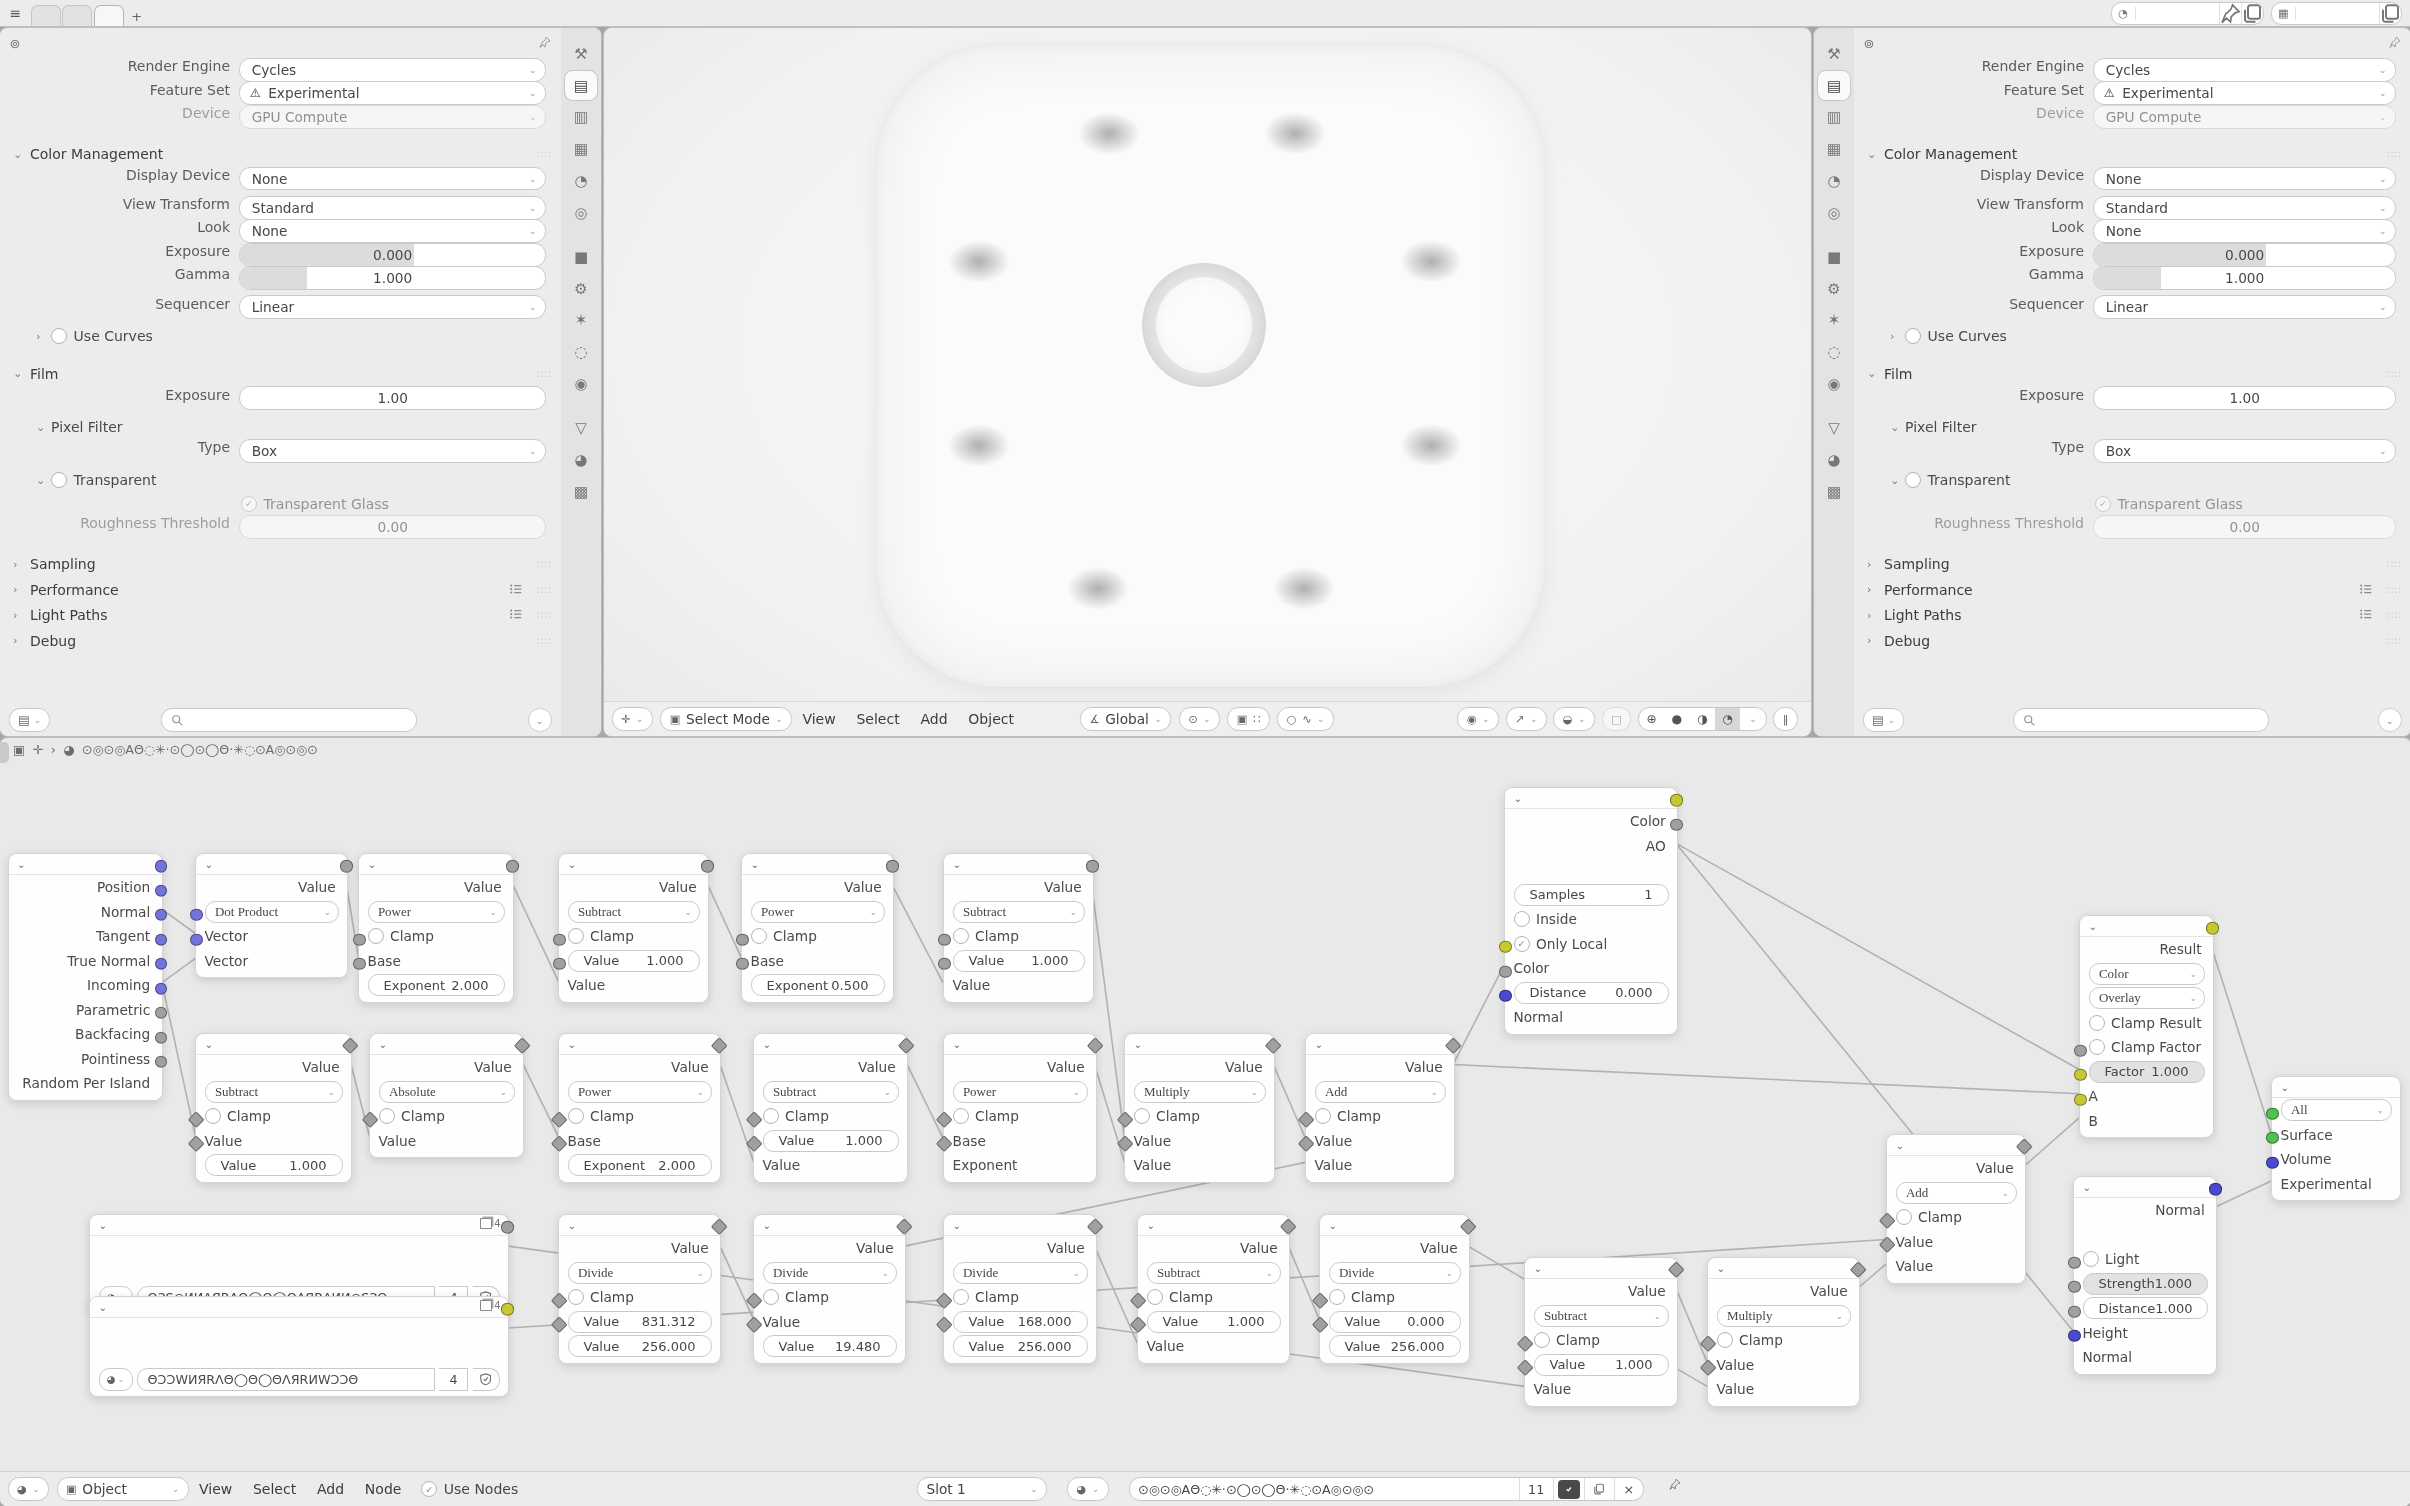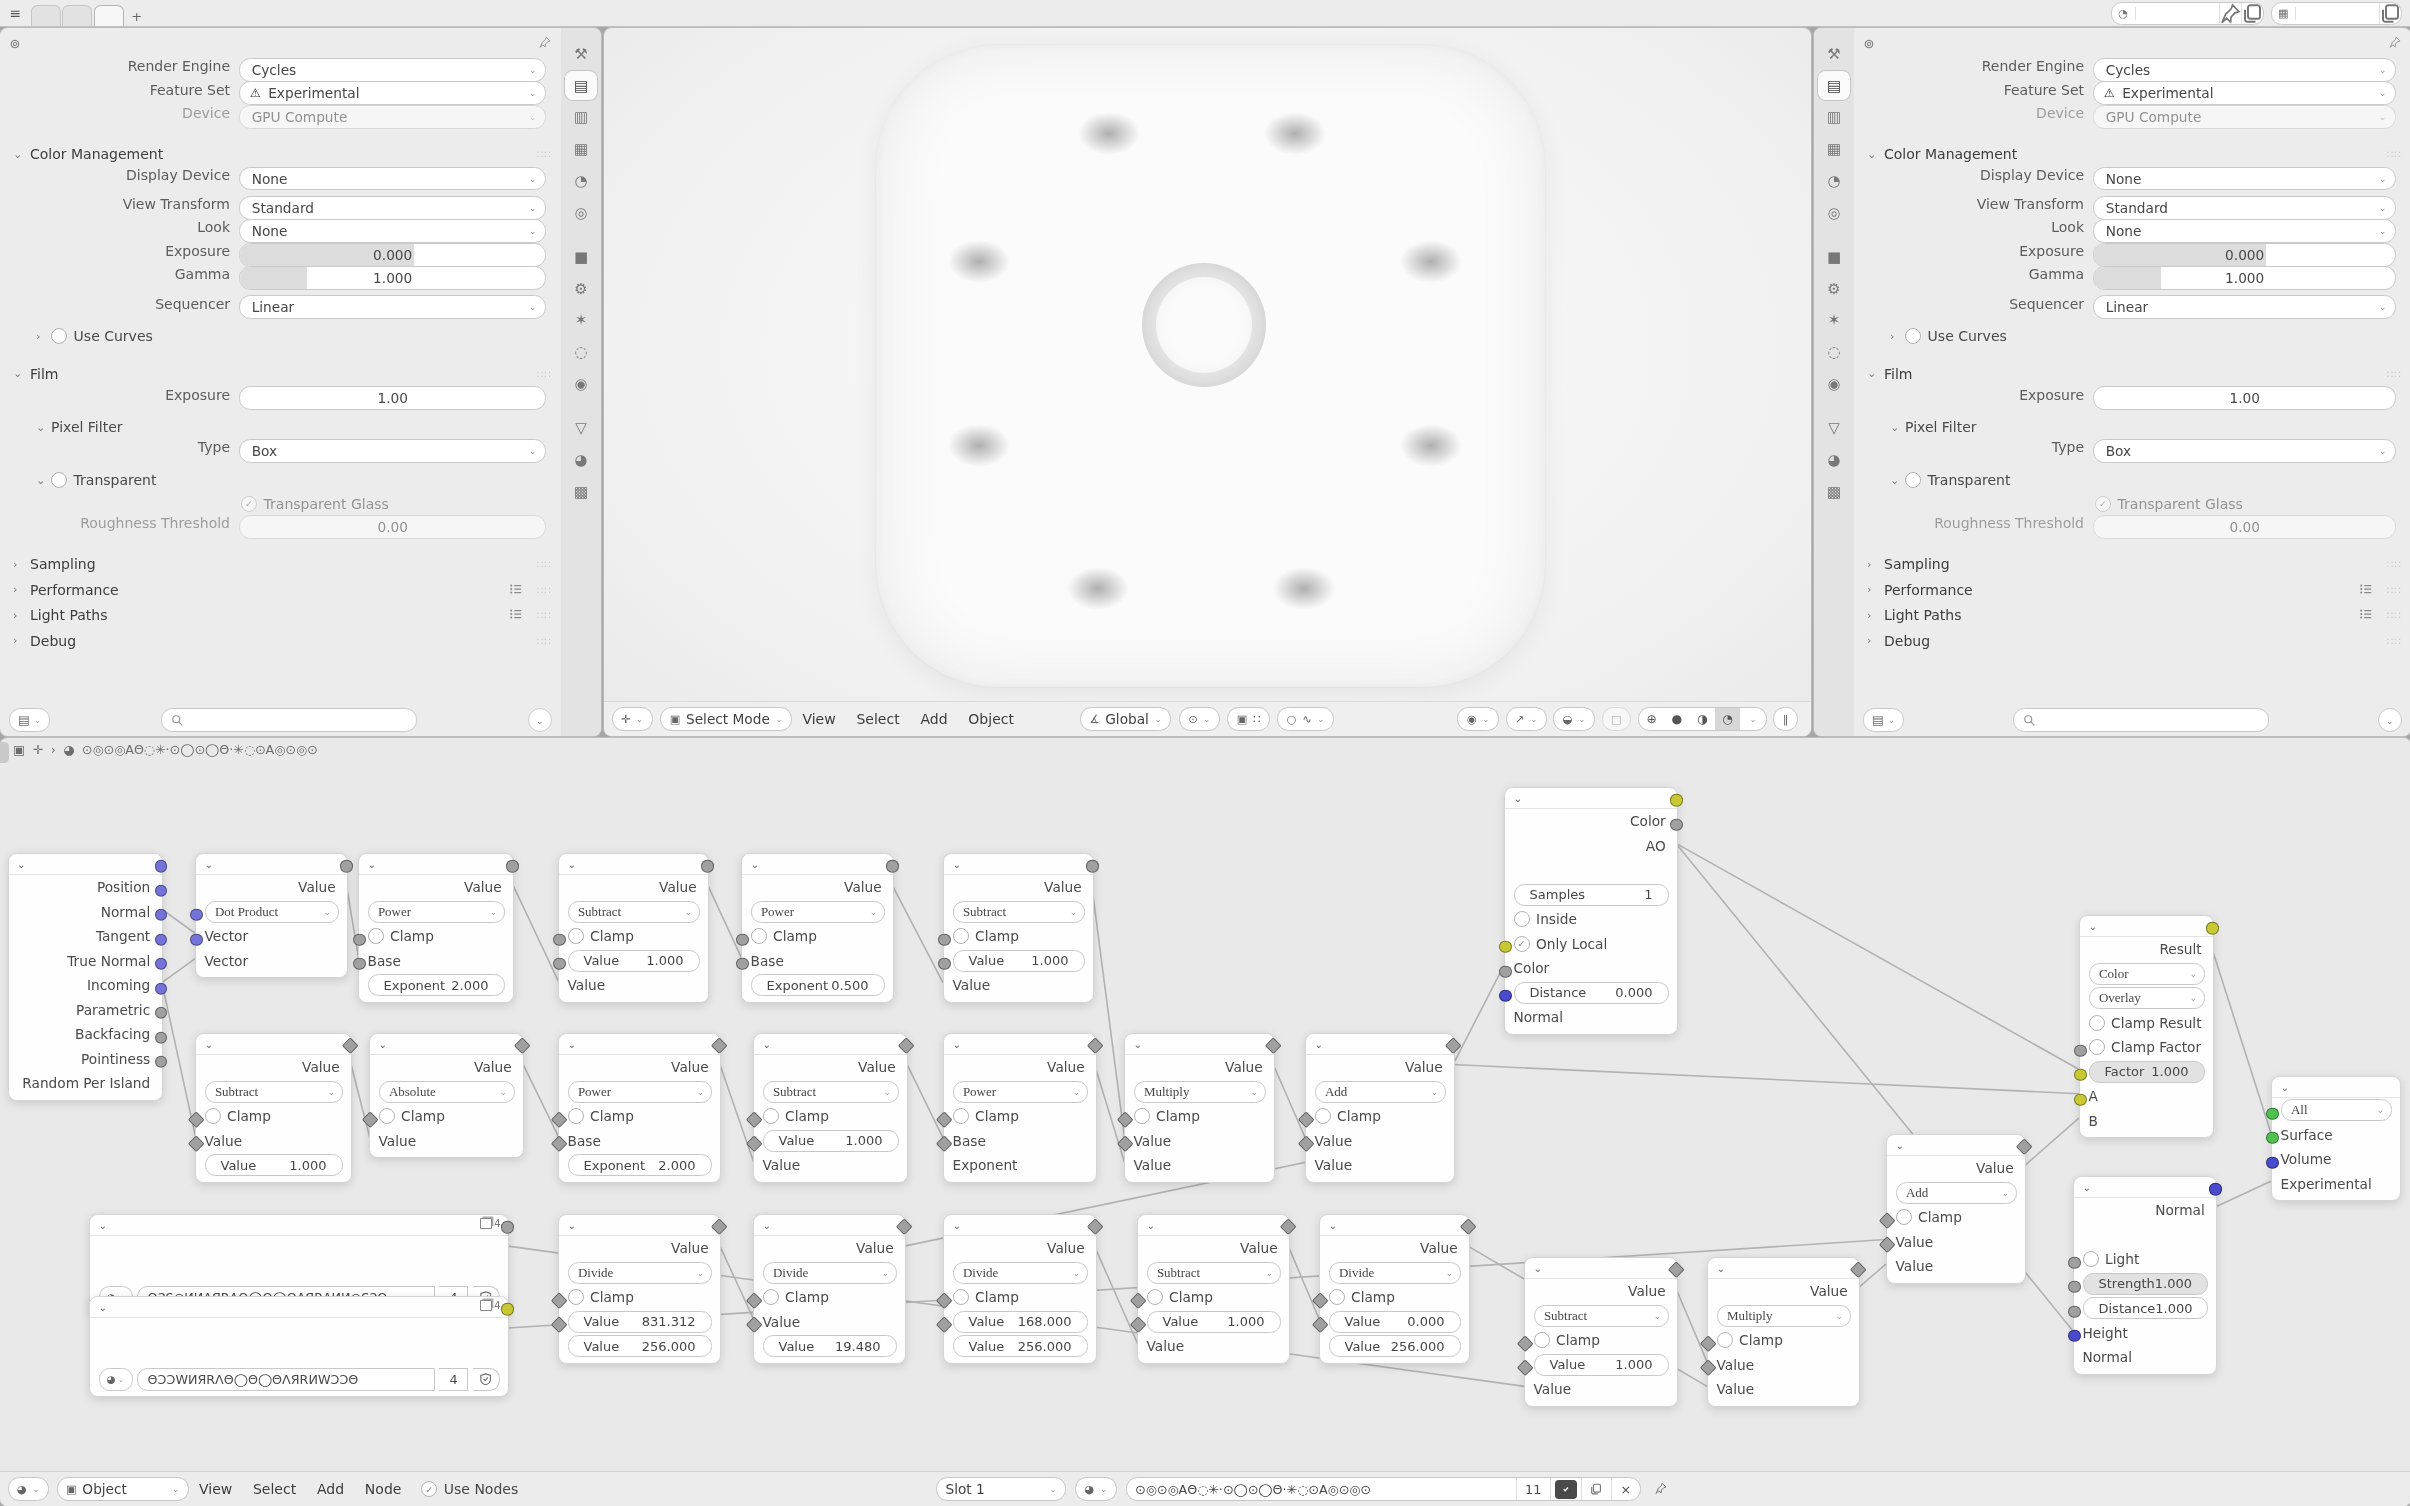--- a/index.html
+++ b/index.html
@@ -120,21 +120,21 @@
   .imgname .nfield{flex:1;height:21px;border:0.9px solid #c8c8c8;border-radius:10.4px 0 0 10.4px;background:#fff;
        display:flex;align-items:center;padding-left:9.4px;font-size:12.7px;color:#4a4a4a;overflow:hidden;white-space:nowrap;}
   .imgname .ncount{width:28px;height:21px;border:0.9px solid #c8c8c8;border-left:none;background:#fff;
        display:flex;align-items:center;justify-content:center;font-size:12.7px;}
   .imgname .nshield{width:25.4px;height:21px;border:0.9px solid #c8c8c8;border-left:none;border-radius:0 10.4px 10.4px 0;
        background:#fff;display:flex;align-items:center;justify-content:center;}
   .ncorner{position:absolute;top:2.8px;right:7.5px;display:flex;align-items:center;gap:1.9px;font-size:10px;color:#777;}
   .stackico{width:10.4px;height:8.5px;border:0.9px solid #888;border-radius:0.9px;box-shadow:1.9px -1.9px 0 -0.5px #aaa;}
   .sh-header{position:absolute;left:0;right:0;bottom:0;height:34px;background:#ececec;
              border-top:0.9px solid #d2d2d2;display:flex;align-items:center;padding:0 7.5px;font-size:14px;}
-  .sh-right{position:absolute;left:936px;display:flex;align-items:center;gap:9px;}
+  .sh-right{position:absolute;left:917px;display:flex;align-items:flex-start;gap:20px;}
   .namefield{display:flex;align-items:center;height:22.6px;background:#fff;border:0.9px solid #c6c6c6;
              border-radius:11.3px;overflow:hidden;}
   .namefield .seg2{height:100%;display:flex;align-items:center;padding:0 8.5px;font-size:12.7px;
              border-left:0.9px solid #ddd;}
   .namefield .seg2:first-child{border-left:none;}
   .btn-dark{background:#4a4a4a;border-radius:3.8px;width:22.6px;height:19px;display:flex;align-items:center;justify-content:center;}
   svg.mini{display:block;}
 </style>
 </head>
 <body>

